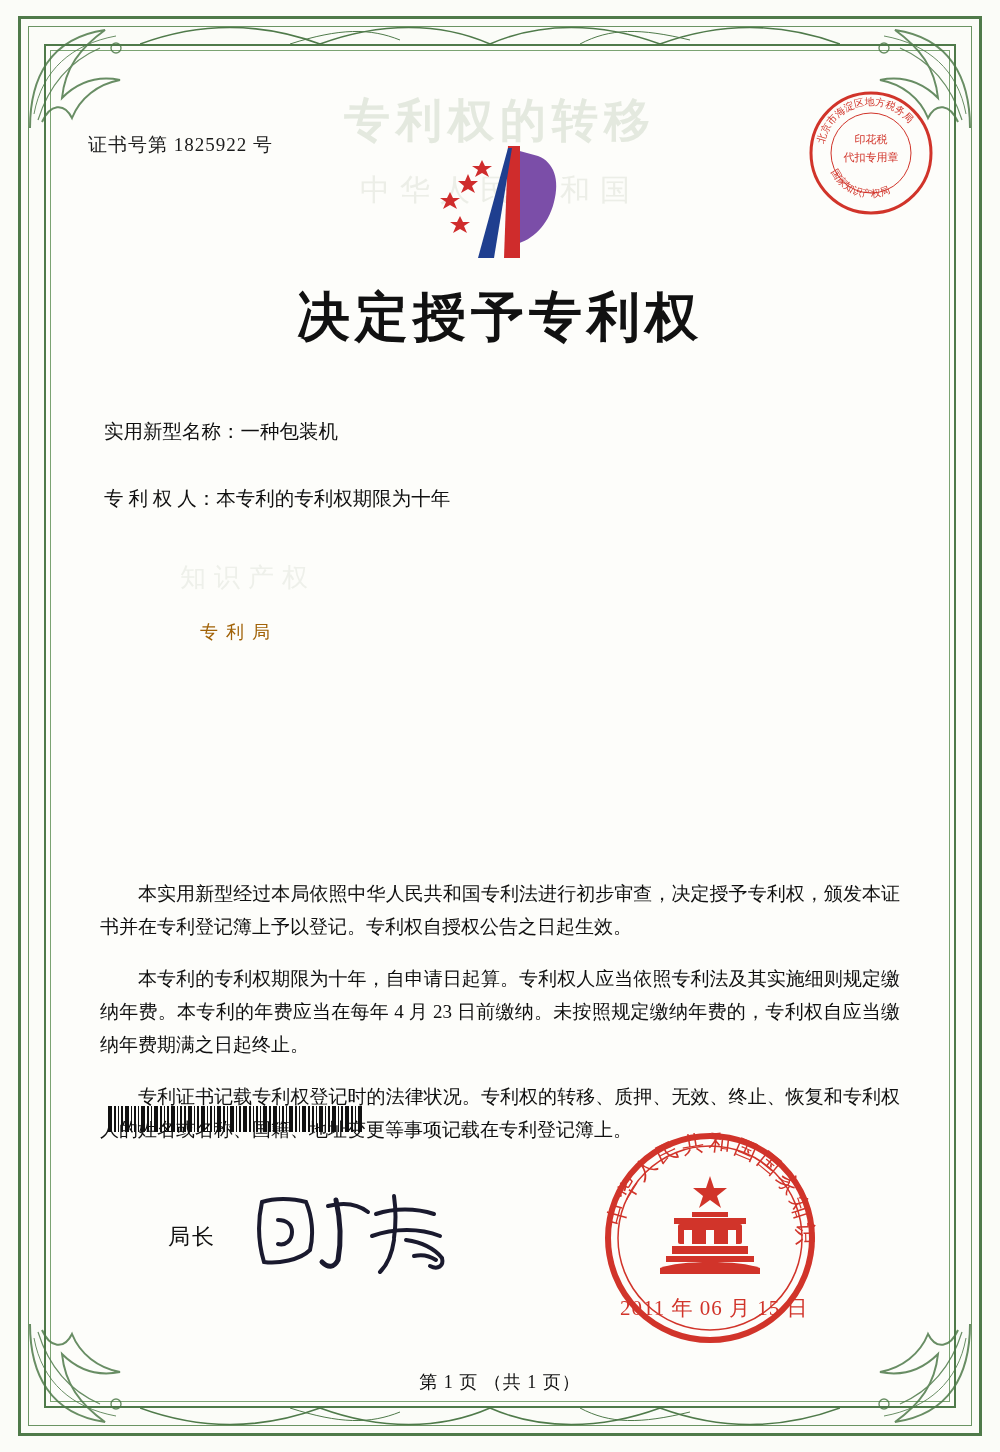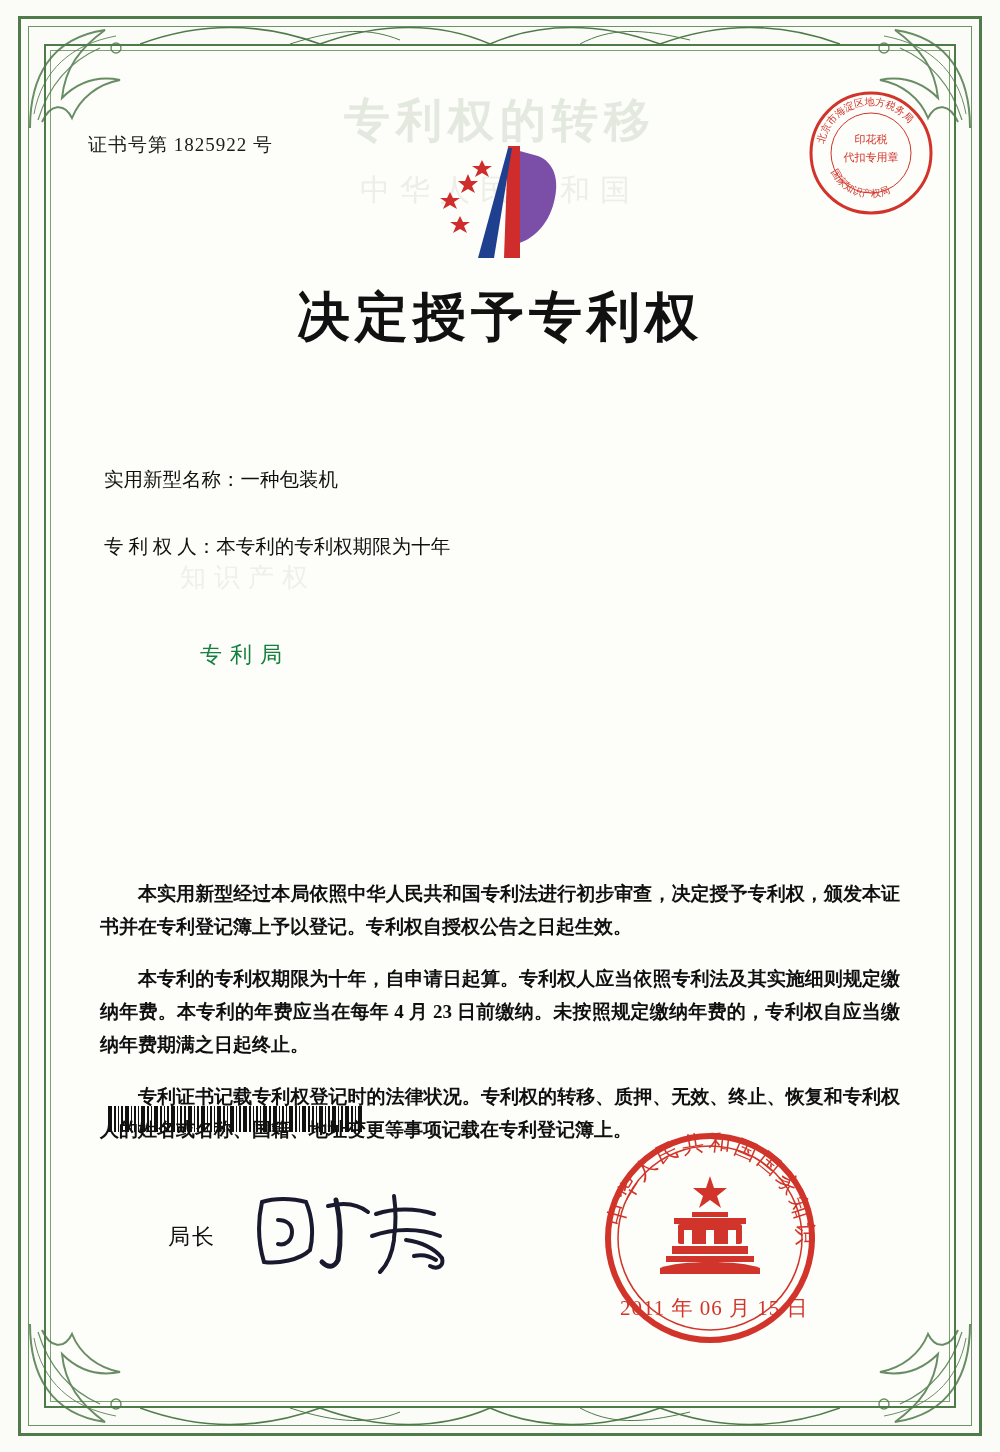--- a/index.html
+++ b/index.html
@@ -89,24 +89,24 @@
   .watermark3 {
     position: absolute;
     left: 180px; top: 560px;
     font-size: 26px;
     letter-spacing: 8px;
     color: #eef0ea;
     user-select: none;
   }
   .watermark4 {
     position: absolute;
-    left: 200px; top: 640px;
-    font-size: 22px;
+    left: 200px; top: 620px;
+    font-size: 18px;
     letter-spacing: 8px;
-    color: #15803d;
+    color: #a16207;
     user-select: none;
   }
 
   
   .cert-no {
     position: absolute;
     left: 88px;
     top: 132px;
     font-size: 19px;
     color: #1b1b1b;
@@ -134,42 +134,40 @@
     color: #111;
     font-family: "Liberation Serif", "DejaVu Serif", serif;
   }
 
   
   .fields {
     position: absolute;
     left: 104px;
     top: 418px;
     width: 800px;
-    margin-top: 48px;
   }
   .field-row {
     font-size: 19.5px;
     color: #101010;
     margin-bottom: 40px;
     white-space: nowrap;
   }
   .field-label {
     display: inline-block;
   }
   .field-value {
     display: inline-block;
   }
 
   
   .paras {
     position: absolute;
     left: 100px;
     top: 858px;
     width: 800px;
-    font-weight: bold;
   }
   .para {
     font-size: 19px;
     line-height: 33px;
     color: #101010;
     text-indent: 38px;
     margin-bottom: 6px;
     text-align: justify;
   }
 
@@ -446,13 +444,14 @@
       <rect x="84" y="102" width="8" height="14" fill="#fdfdfa"></rect>
       <rect x="106" y="102" width="8" height="14" fill="#fdfdfa"></rect>
       <rect x="128" y="102" width="8" height="14" fill="#fdfdfa"></rect>
       <rect x="74" y="90" width="72" height="6"></rect>
       <path d="M60 140 C80 132 140 132 160 140 L160 146 L60 146 Z"></path>
       <rect x="92" y="84" width="36" height="5"></rect>
     </g>
   </svg>
   <div class="seal-date">2011 年 06 月 15 日</div>
 
+  <div class="footer">第 1 页 （共 1 页）</div>
 </div>
 
 </body></html>

